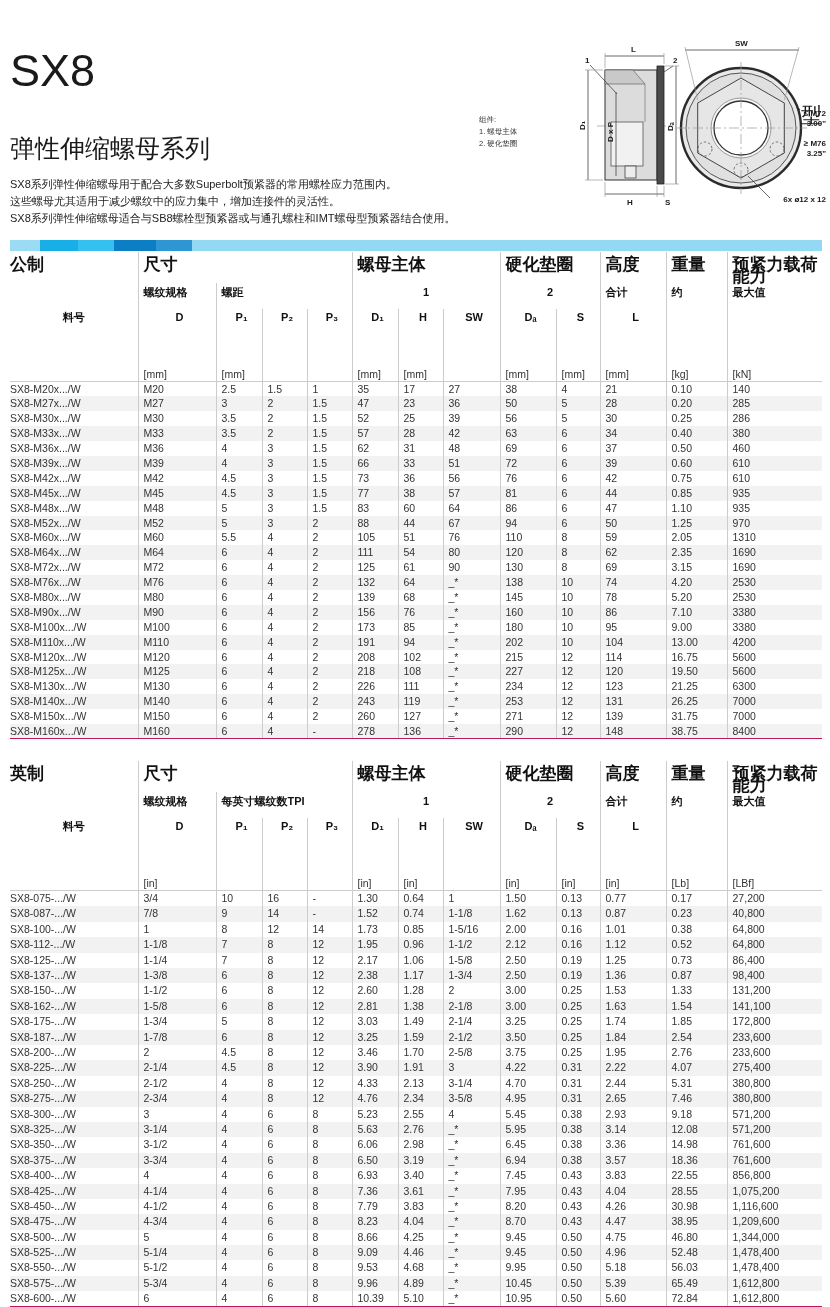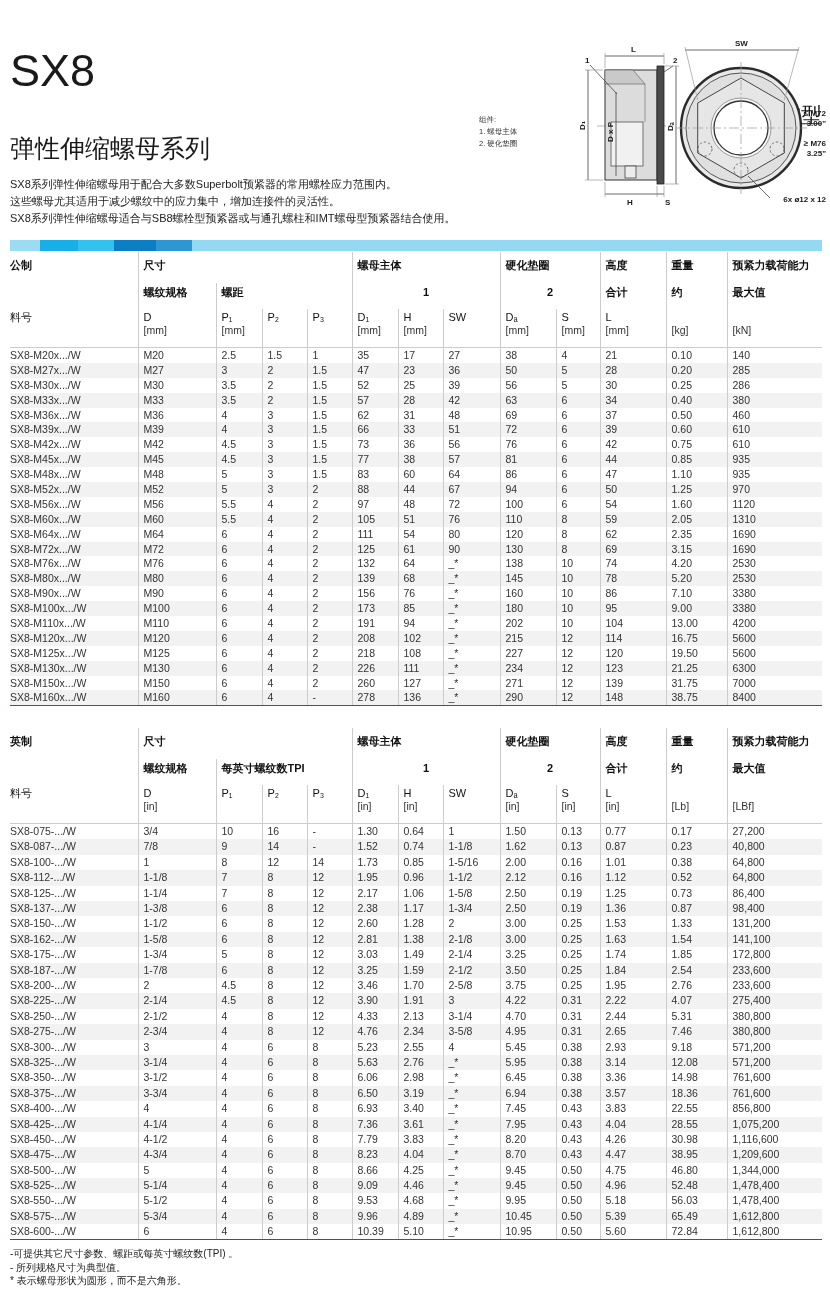--- a/index.html
+++ b/index.html
@@ -31,26 +31,26 @@
   table { border-collapse: collapse; table-layout: fixed; width: 812px; }
   .tbl-wrap { margin-top: 1px; }
   .tbl-wrap.second { margin-top: 22px; }
   th, td {
     text-align: left; vertical-align: top;
     padding: 0 0 0 5px; font-size: 10.5px; color: #333;
     border-left: 1px solid #ccc;
   }
   th:first-child, td:first-child { border-left: none; padding-left: 0; }
   thead th { font-weight: bold; color: #111; }
-  tr.h1 th { height: 31px; padding-top: 7px; font-size: 11px; line-height: 12px; }
+  tr.h1 th { height: 31px; padding-top: 7px; font-size: 17px; line-height: 12px; }
   tr.h2 th { height: 26px; padding-top: 3px; font-size: 11px; line-height: 12px; }
   tr.h2 th.center { text-align: center; padding-left: 0; }
   tr.h3 th { height: 39px; padding-top: 2px; border-bottom: 1px solid #ccc; }
-  .col-label { font-size: 11px; font-weight: normal; line-height: 13px; min-height: 13px; }
-  .col-unit  { font-size: 10.5px; font-weight: normal; color: #333; line-height: 13px; min-height: 13px; }
+  .col-label { font-size: 11px; font-weight: bold; line-height: 13px; min-height: 13px; text-align: center; }
+  .col-unit  { font-size: 10.5px; font-weight: normal; color: #333; line-height: 13px; min-height: 13px; margin-top: 44px; }
   tbody td { height: 14.9px; line-height: 14.5px; white-space: nowrap; overflow: hidden; }
   .i-tbl tbody td { height: 15.4px; line-height: 15px; }
   tbody tr:nth-child(even) { background: #f2f2f2; }
   tbody tr:last-child td { border-bottom: 1px solid #be185d; }
 
   
   .footnotes { margin-top: 7px; font-size: 10px; line-height: 13.5px; color: #222; }
 </style>
 </head>
 <body>
@@ -398,35 +398,20 @@
             <td>88</td>
             <td>44</td>
             <td>67</td>
             <td>94</td>
             <td>6</td>
             <td>50</td>
             <td>1.25</td>
             <td>970</td>
           </tr>
           <tr>
-            <td>SX8-M56x.../W</td>
-            <td>M56</td>
-            <td>5.5</td>
-            <td>4</td>
-            <td>2</td>
-            <td>97</td>
-            <td>48</td>
-            <td>72</td>
-            <td>100</td>
-            <td>6</td>
-            <td>54</td>
-            <td>1.60</td>
-            <td>1120</td>
-          </tr>
-          <tr>
             <td>SX8-M60x.../W</td>
             <td>M60</td>
             <td>5.5</td>
             <td>4</td>
             <td>2</td>
             <td>105</td>
             <td>51</td>
             <td>76</td>
             <td>110</td>
             <td>8</td>
@@ -576,20 +561,35 @@
             <td>4</td>
             <td>2</td>
             <td>226</td>
             <td>111</td>
             <td>_*</td>
             <td>234</td>
             <td>12</td>
             <td>123</td>
             <td>21.25</td>
             <td>6300</td>
+          </tr>
+          <tr>
+            <td>SX8-M140x.../W</td>
+            <td>M140</td>
+            <td>6</td>
+            <td>4</td>
+            <td>2</td>
+            <td>243</td>
+            <td>119</td>
+            <td>_*</td>
+            <td>253</td>
+            <td>12</td>
+            <td>131</td>
+            <td>26.25</td>
+            <td>7000</td>
           </tr>
           <tr>
             <td>SX8-M150x.../W</td>
             <td>M150</td>
             <td>6</td>
             <td>4</td>
             <td>2</td>
             <td>260</td>
             <td>127</td>
             <td>_*</td>

